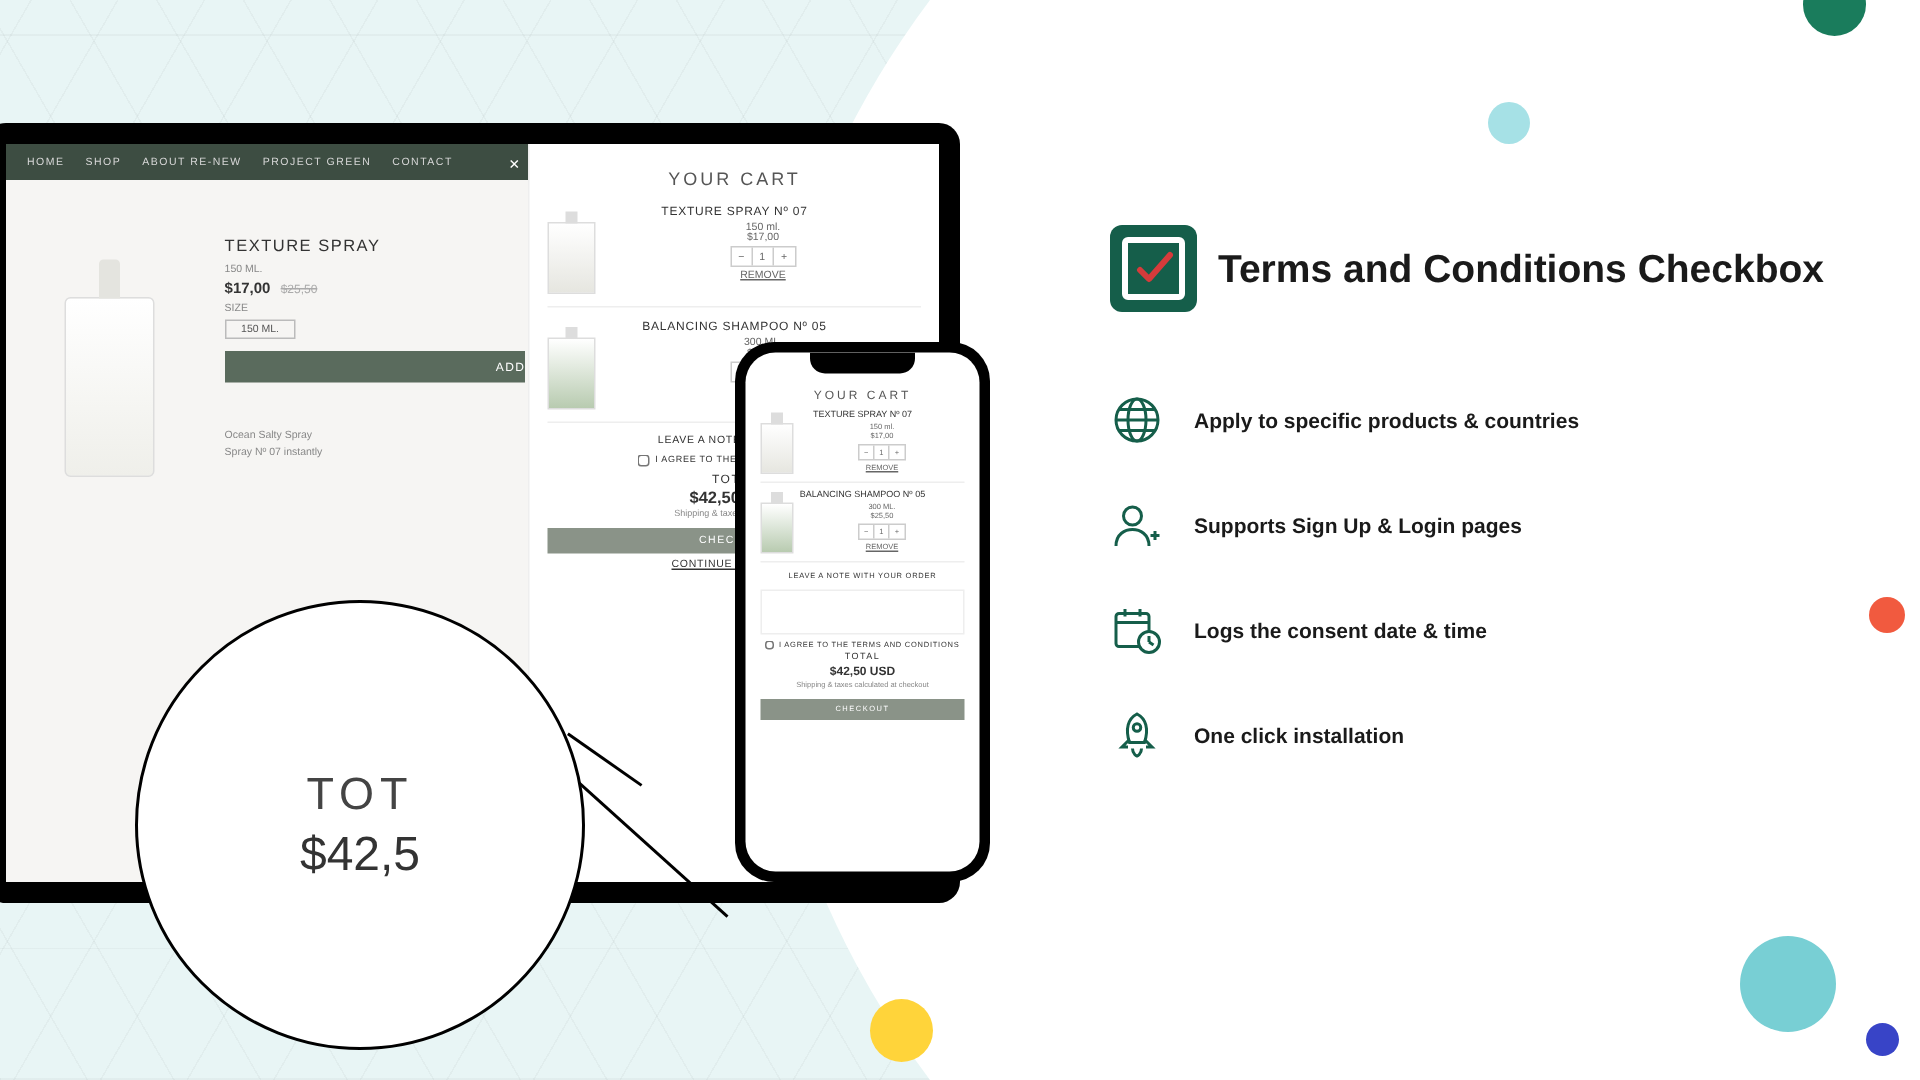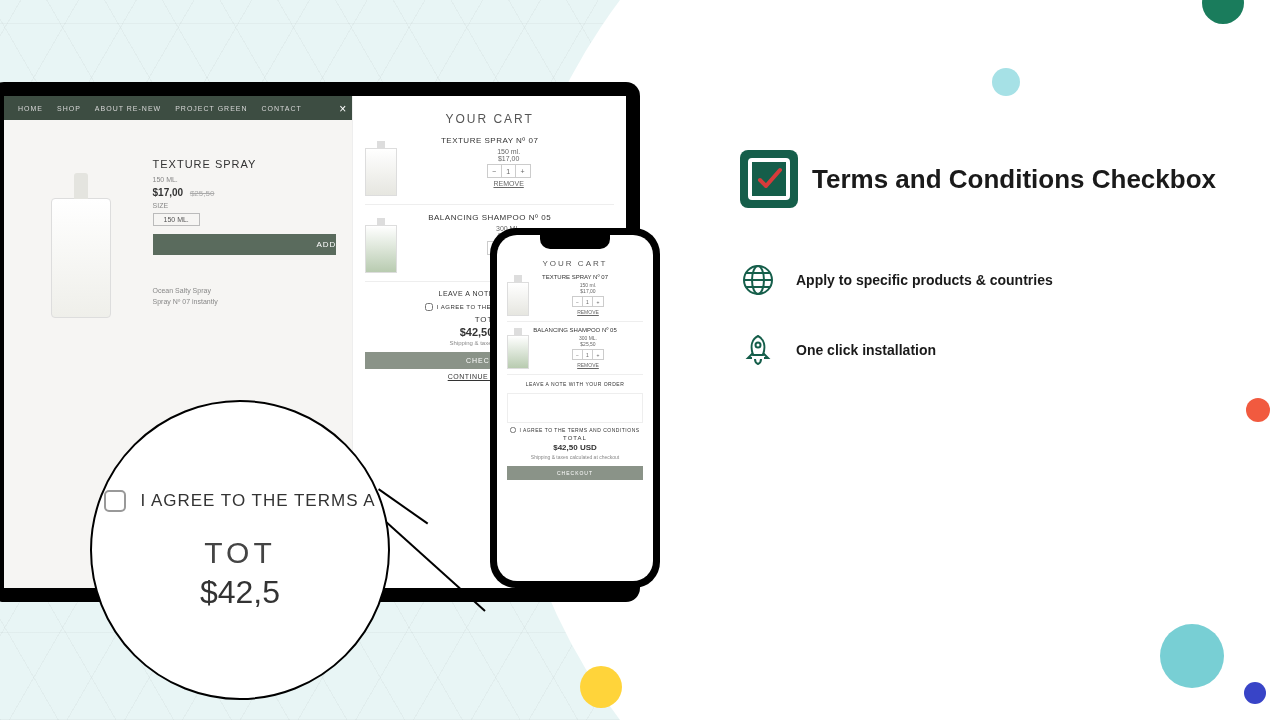--- a/index.html
+++ b/index.html
@@ -59,21 +59,21 @@
 .laptop {
   position: absolute; top: 82px; left: -10px; width: 650px; height: 520px;
   background: #000; border-radius: 14px; padding: 14px; z-index: 2;
 }
 .laptop-screen { width: 100%; height: 100%; background: #fff; display: flex; overflow: hidden; }
 .site-left { width: 56%; background: #f6f5f3; font-size: 8px; color: #555; }
 .site-nav {
   height: 24px; background: #3d4d42; display: flex; align-items: center;
   gap: 14px; padding: 0 14px; color: #d7d7d7; font-size: 7px; letter-spacing: 1px;
 }
-.site-body { display: flex; padding: 18px 16px; gap: 10px; }
+.site-body { display: flex; padding: 18px 2px; gap: 10px; }
 .product-col { width: 40%; display: flex; flex-direction: column; align-items: center; padding-top: 40px; }
 .bottle {
   width: 60px; height: 120px; background: linear-gradient(#fff, #efefea);
   border: 1px solid #ddd; border-radius: 4px; position: relative; margin-top: 20px;
 }
 .bottle::before {
   content: ""; position: absolute; top: -26px; left: 50%; transform: translateX(-50%);
   width: 14px; height: 26px; background: #e4e4df; border-radius: 3px 3px 0 0;
 }
 .detail-col { width: 60%; padding-top: 20px; }
@@ -169,21 +169,46 @@
           <circle cx="17" cy="17" r="14"></circle>
           <ellipse cx="17" cy="17" rx="6" ry="14"></ellipse>
           <line x1="3" y1="17" x2="31" y2="17"></line>
           <line x1="5" y1="10" x2="29" y2="10"></line>
           <line x1="5" y1="24" x2="29" y2="24"></line>
         </svg>
     </div>
     <div class="feature-text">Apply to specific products &amp; countries</div>
   </div>
 
-
+  <div class="feature">
+    <div class="feature-icon">
+      <svg width="34" height="34" viewBox="0 0 34 34" fill="none" stroke="#155e4a" stroke-width="2">
+          <circle cx="14" cy="11" r="6"></circle>
+          <path d="M3 31 C3 23 9 20 14 20 C19 20 25 23 25 31"></path>
+          <line x1="26" y1="24" x2="32" y2="24"></line>
+          <line x1="29" y1="21" x2="29" y2="27"></line>
+        </svg>
+    </div>
+    <div class="feature-text">Supports Sign Up &amp; Login pages</div>
+  </div>
+
+  <div class="feature">
+    <div class="feature-icon">
+      <svg width="34" height="34" viewBox="0 0 34 34" fill="none" stroke="#155e4a" stroke-width="2">
+          <rect x="3" y="6" width="22" height="22" rx="2"></rect>
+          <line x1="3" y1="12" x2="25" y2="12"></line>
+          <line x1="9" y1="3" x2="9" y2="8"></line>
+          <line x1="19" y1="3" x2="19" y2="8"></line>
+          <circle cx="25" cy="25" r="7" fill="#fff"></circle>
+          <line x1="25" y1="21" x2="25" y2="25"></line>
+          <line x1="25" y1="25" x2="28" y2="27"></line>
+        </svg>
+    </div>
+    <div class="feature-text">Logs the consent date &amp; time</div>
+  </div>
 
   <div class="feature">
     <div class="feature-icon">
       <svg width="34" height="34" viewBox="0 0 34 34" fill="none" stroke="#155e4a" stroke-width="2">
           <path d="M17 3 C23 6 25 13 22 22 L12 22 C9 13 11 6 17 3 Z"></path>
           <circle cx="17" cy="12" r="2.5"></circle>
           <path d="M12 20 L7 25 L11 25"></path>
           <path d="M22 20 L27 25 L23 25"></path>
           <path d="M14 26 C14 30 17 31 17 31 C17 31 20 30 20 26"></path>
         </svg>
@@ -331,19 +356,15 @@
       <div class="ship">Shipping &amp; taxes calculated at checkout</div>
       <div class="checkout">CHECKOUT</div>
     </div>
   </div>
 </div>
 
 <div class="mag-line" style="top:490px;left:378px;height:60px;transform:rotate(-55deg)"></div>
 <div class="mag-line" style="top:498px;left:358px;height:170px;transform:rotate(-48deg)"></div>
 
 <div class="mag">
-  <div class="mag-row">
-    <div class="mag-cb"></div>
-    <div class="mag-agree">I AGREE TO THE TERMS A</div>
-  </div>
   <div class="mag-total">TOT</div>
   <div class="mag-price">$42,5</div>
 </div>
 
 </body></html>

